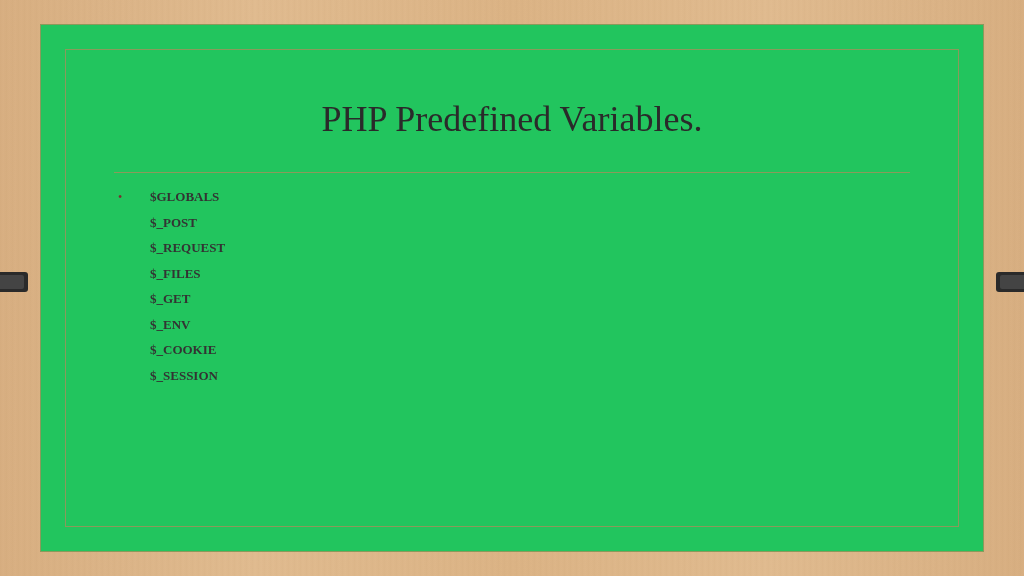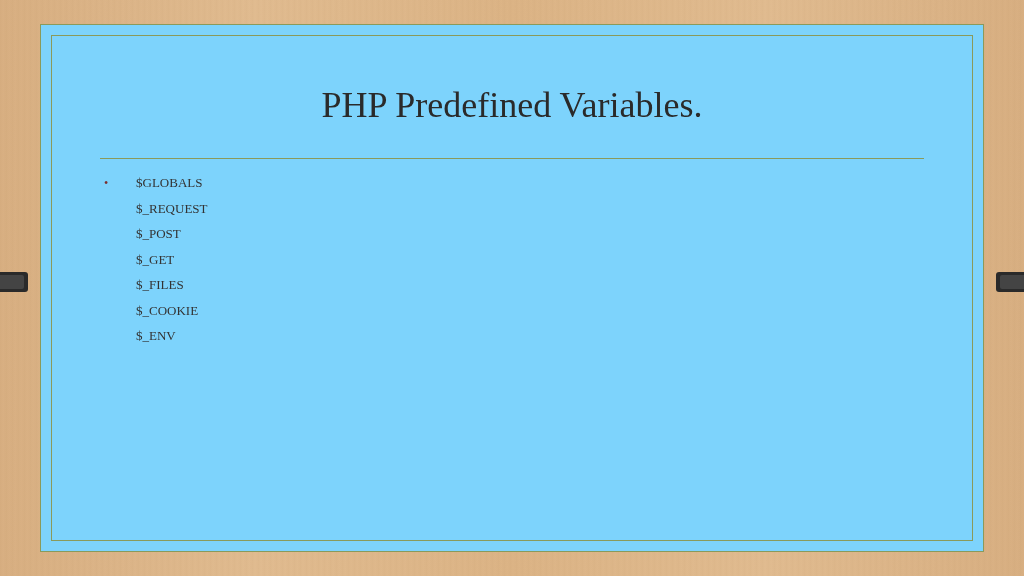--- a/index.html
+++ b/index.html
@@ -22,23 +22,23 @@
       font-family: Garamond, Georgia, 'Times New Roman', serif;
       position: relative;
       overflow: hidden;
     }
     .slide-frame {
       position: absolute;
       top: 24px;
       left: 40px;
       right: 40px;
       bottom: 24px;
-      background: #7dd3fc;
+      background: #22c55e;
       border: 1px solid #8a9a5b;
-      padding: 10px;
+      padding: 24px;
     }
     .inner-frame {
       width: 100%;
       height: 100%;
       border: 1px solid #8a9a5b;
       padding: 28px 48px 20px 48px;
     }
     .title {
       font-size: 36px;
       font-weight: 400;
@@ -71,20 +71,21 @@
       position: absolute;
       left: 4px;
       top: 1px;
       color: #7a2e2e;
       font-size: 12px;
     }
     .sub-list {
       list-style: none;
       margin-top: 6px;
       padding-left: 14px;
+      font-weight: bold;
     }
     .sub-list li {
       margin-bottom: 6px;
       font-size: 13px;
     }
     .tab-left, .tab-right {
       position: absolute;
       top: 272px;
       width: 28px;
       height: 20px;
@@ -118,24 +119,25 @@
 
 <div class="slide-frame">
   <div class="inner-frame">
     <h1 class="title">PHP Predefined Variables.</h1>
     <hr class="divider">
     <div class="content">
       <ul class="bullet-list">
         <li>
           <ul class="sub-list">
             <li>$GLOBALS</li>
+            <li>$_POST</li>
             <li>$_REQUEST</li>
-            <li>$_POST</li>
+            <li>$_FILES</li>
             <li>$_GET</li>
-            <li>$_FILES</li>
+            <li>$_ENV</li>
             <li>$_COOKIE</li>
-            <li>$_ENV</li>
+            <li>$_SESSION</li>
           </ul>
         </li>
       </ul>
     </div>
   </div>
 </div>
 
 </body></html>

